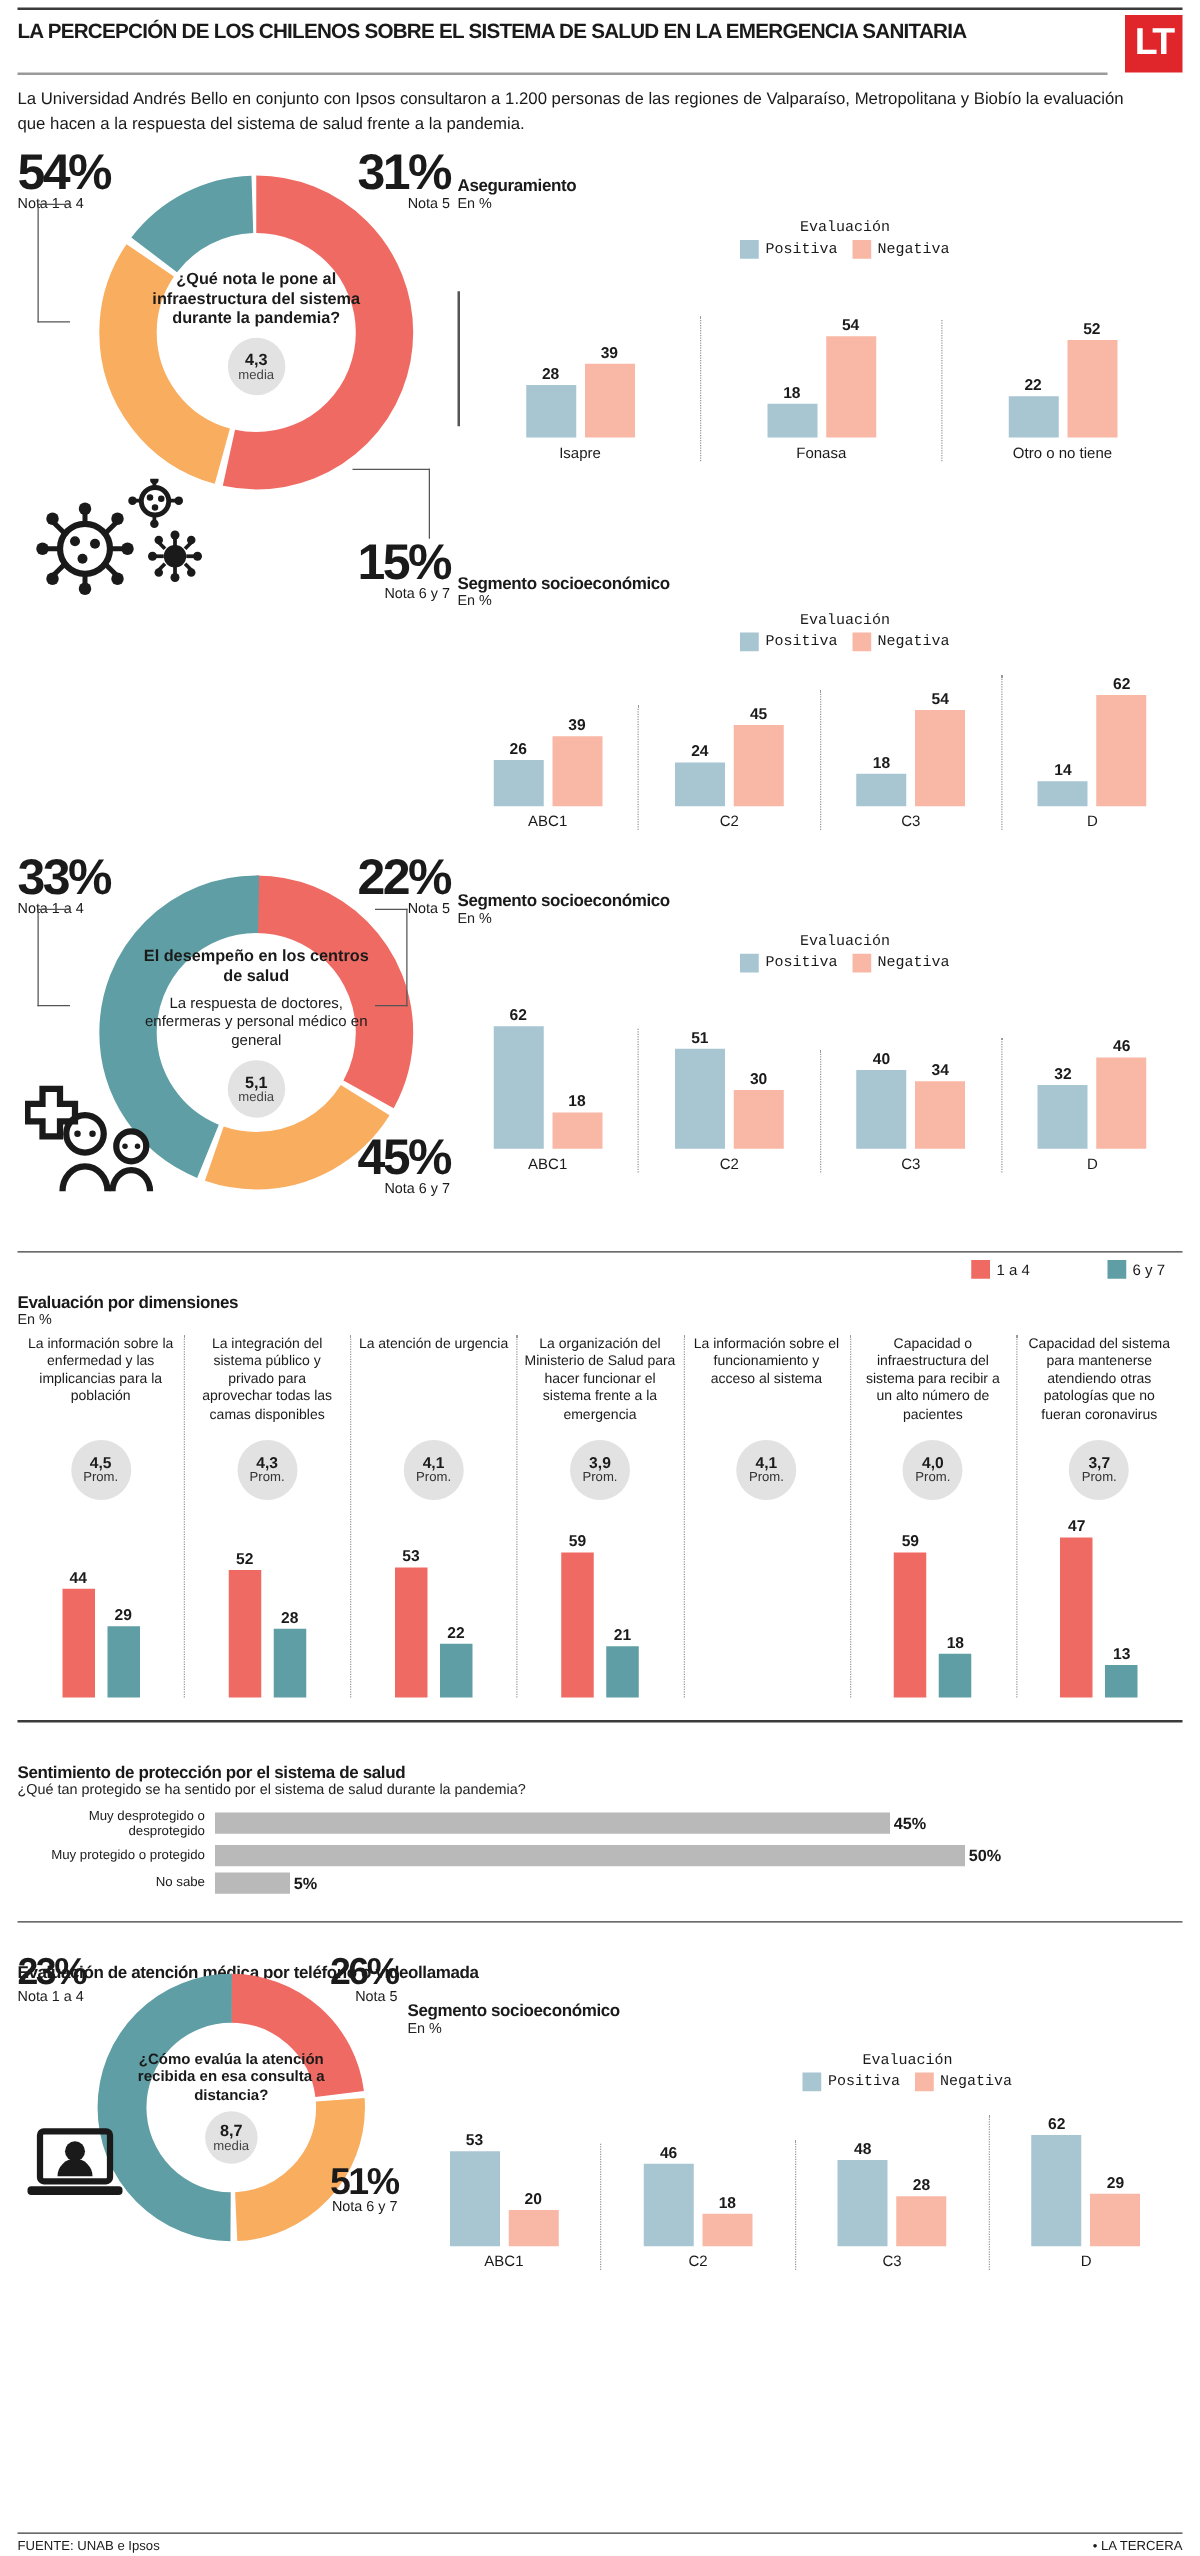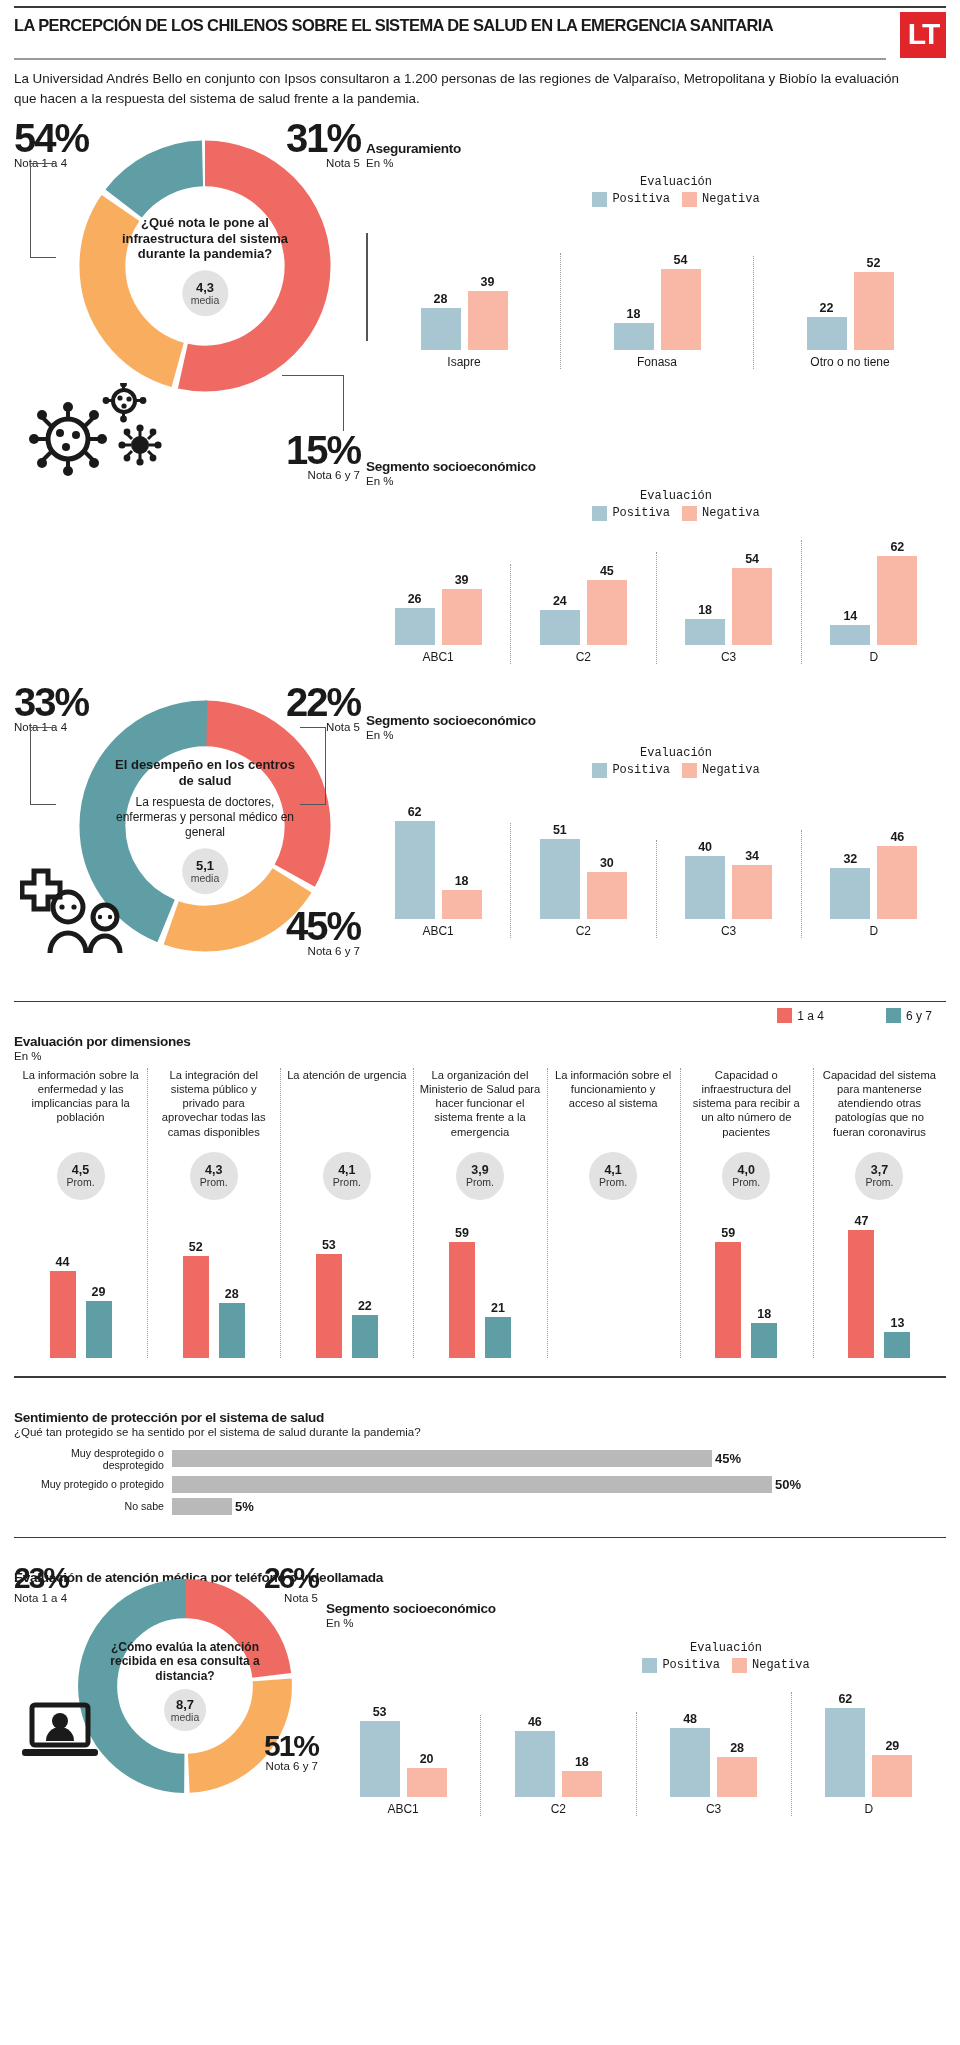--- a/index.html
+++ b/index.html
@@ -734,14 +734,21 @@
                 <div class="bval">29</div>
                 <div class="bar" style="height: 41.4286px; background: rgb(249, 184, 166);"></div>
               </div>
             </div>
             <div class="xlbl">D</div>
           </div>
         </div>
     </div>
   </div>
 
+  <div style="position:absolute;left:14px;right:14px;bottom:8px;">
+    <div class="foot-rule"></div>
+    <div class="foot">
+      <span>FUENTE: UNAB e Ipsos</span>
+      <span>• LA TERCERA</span>
+    </div>
+  </div>
 
 </div>
 
 </body></html>

